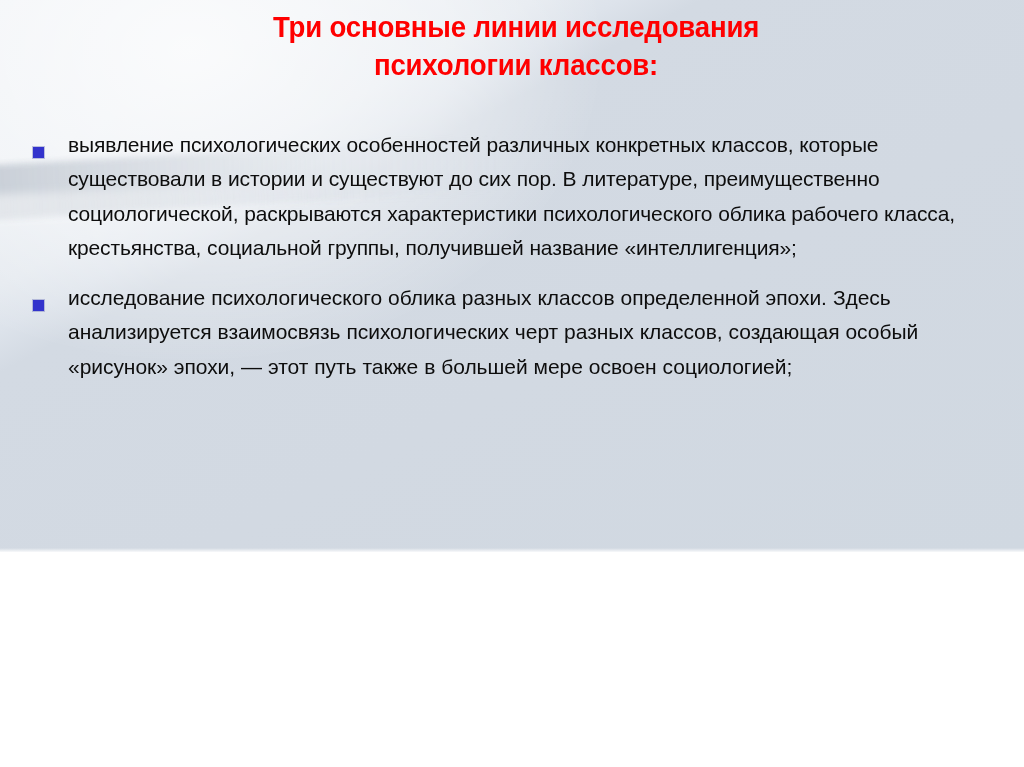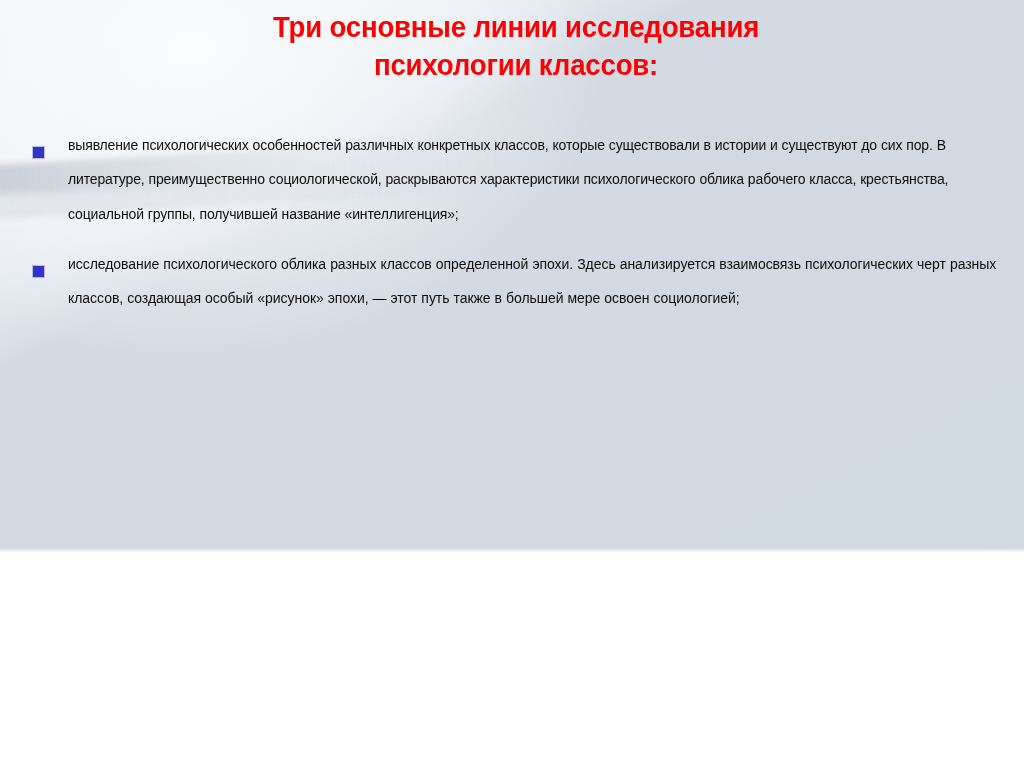--- a/index.html
+++ b/index.html
@@ -126,21 +126,21 @@
     top: 19px;
     width: 11px;
     height: 11px;
     background: #3333CC;
     box-shadow: 0 0 0 1px rgba(120,126,190,0.45);
   }
   .bullet-text {
     display: block;
     color: #0d0d0d;
     font-family: "Liberation Sans", "DejaVu Sans", sans-serif;
-    font-size: 14px;
+    font-size: 21px;
     line-height: 34.3px;
     letter-spacing: -0.15px;
     word-spacing: 0.2px;
     text-align: left;
   }
   .bullet-item.b2 .bullet-text,
   .bullet-item.b3 .bullet-text {
     letter-spacing: -0.05px;
     margin-top: 16px;
   }

